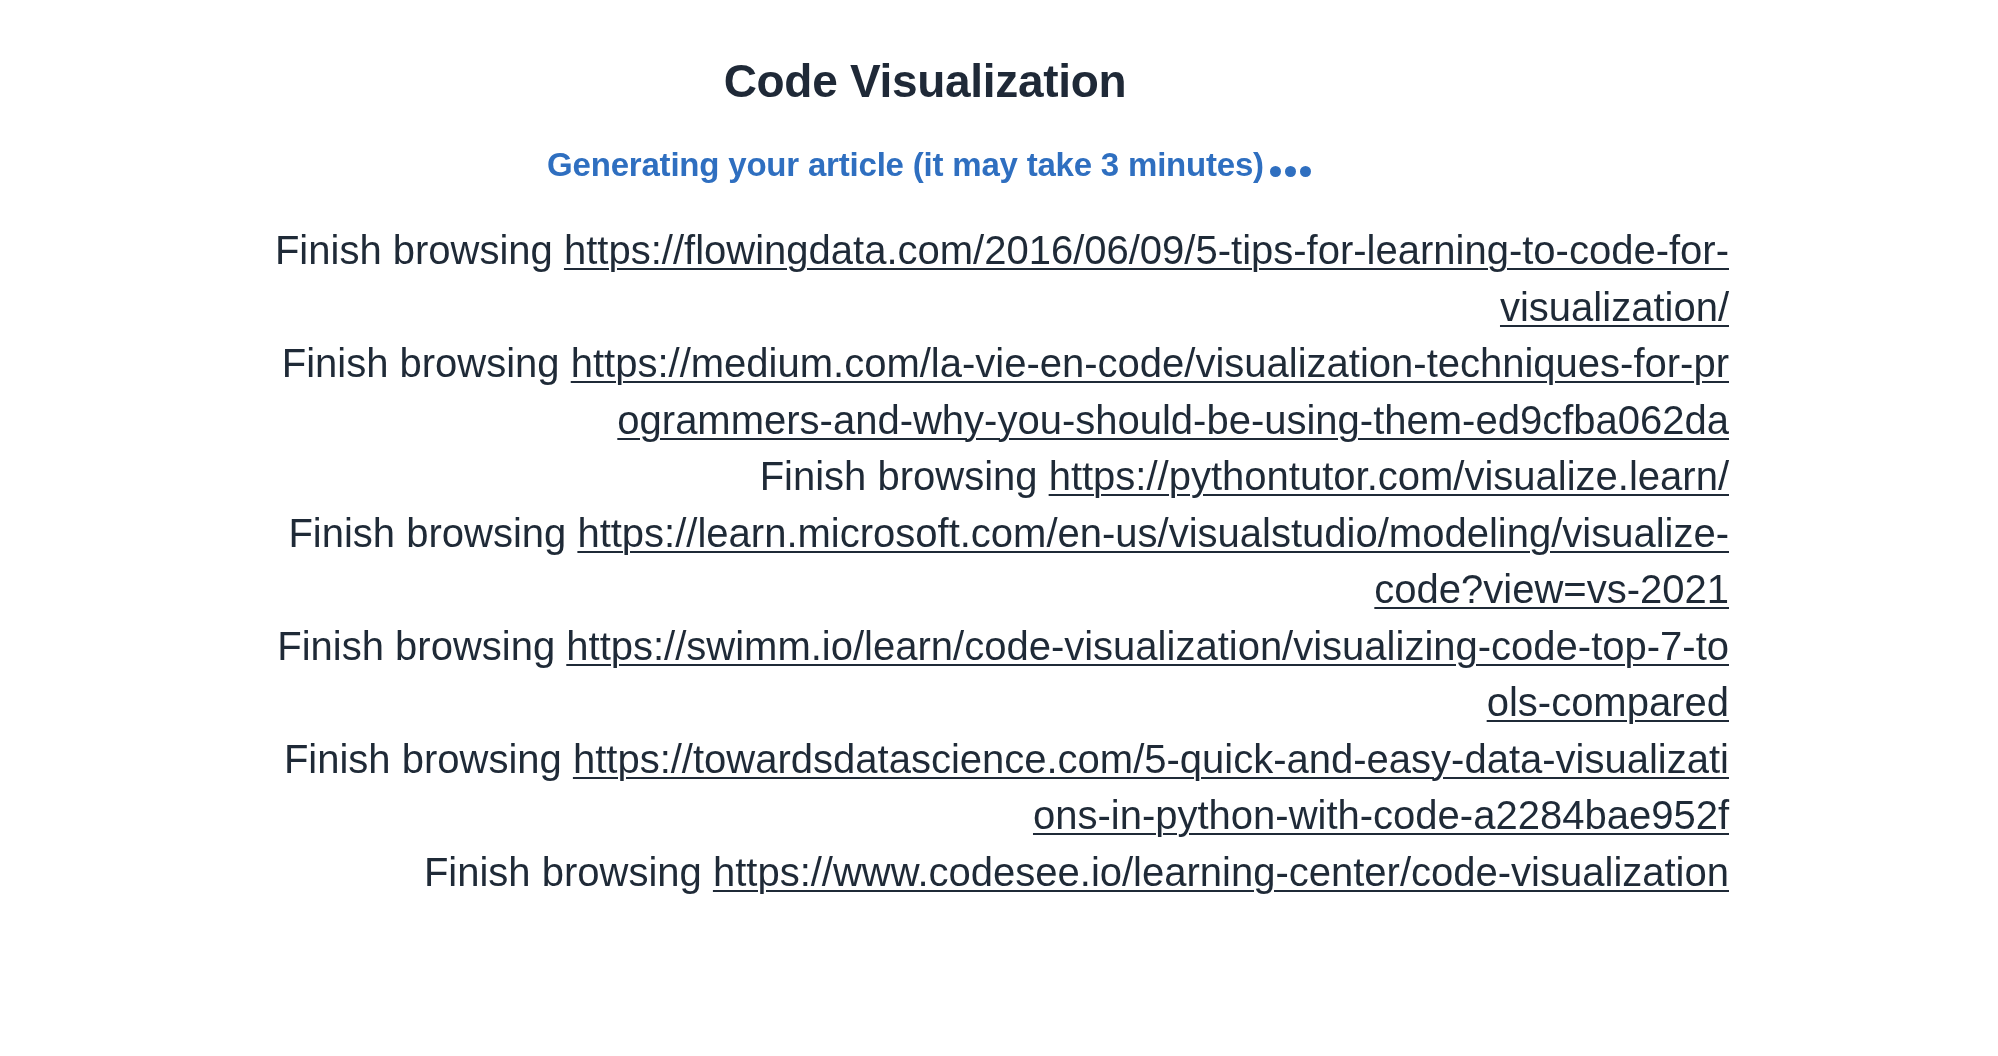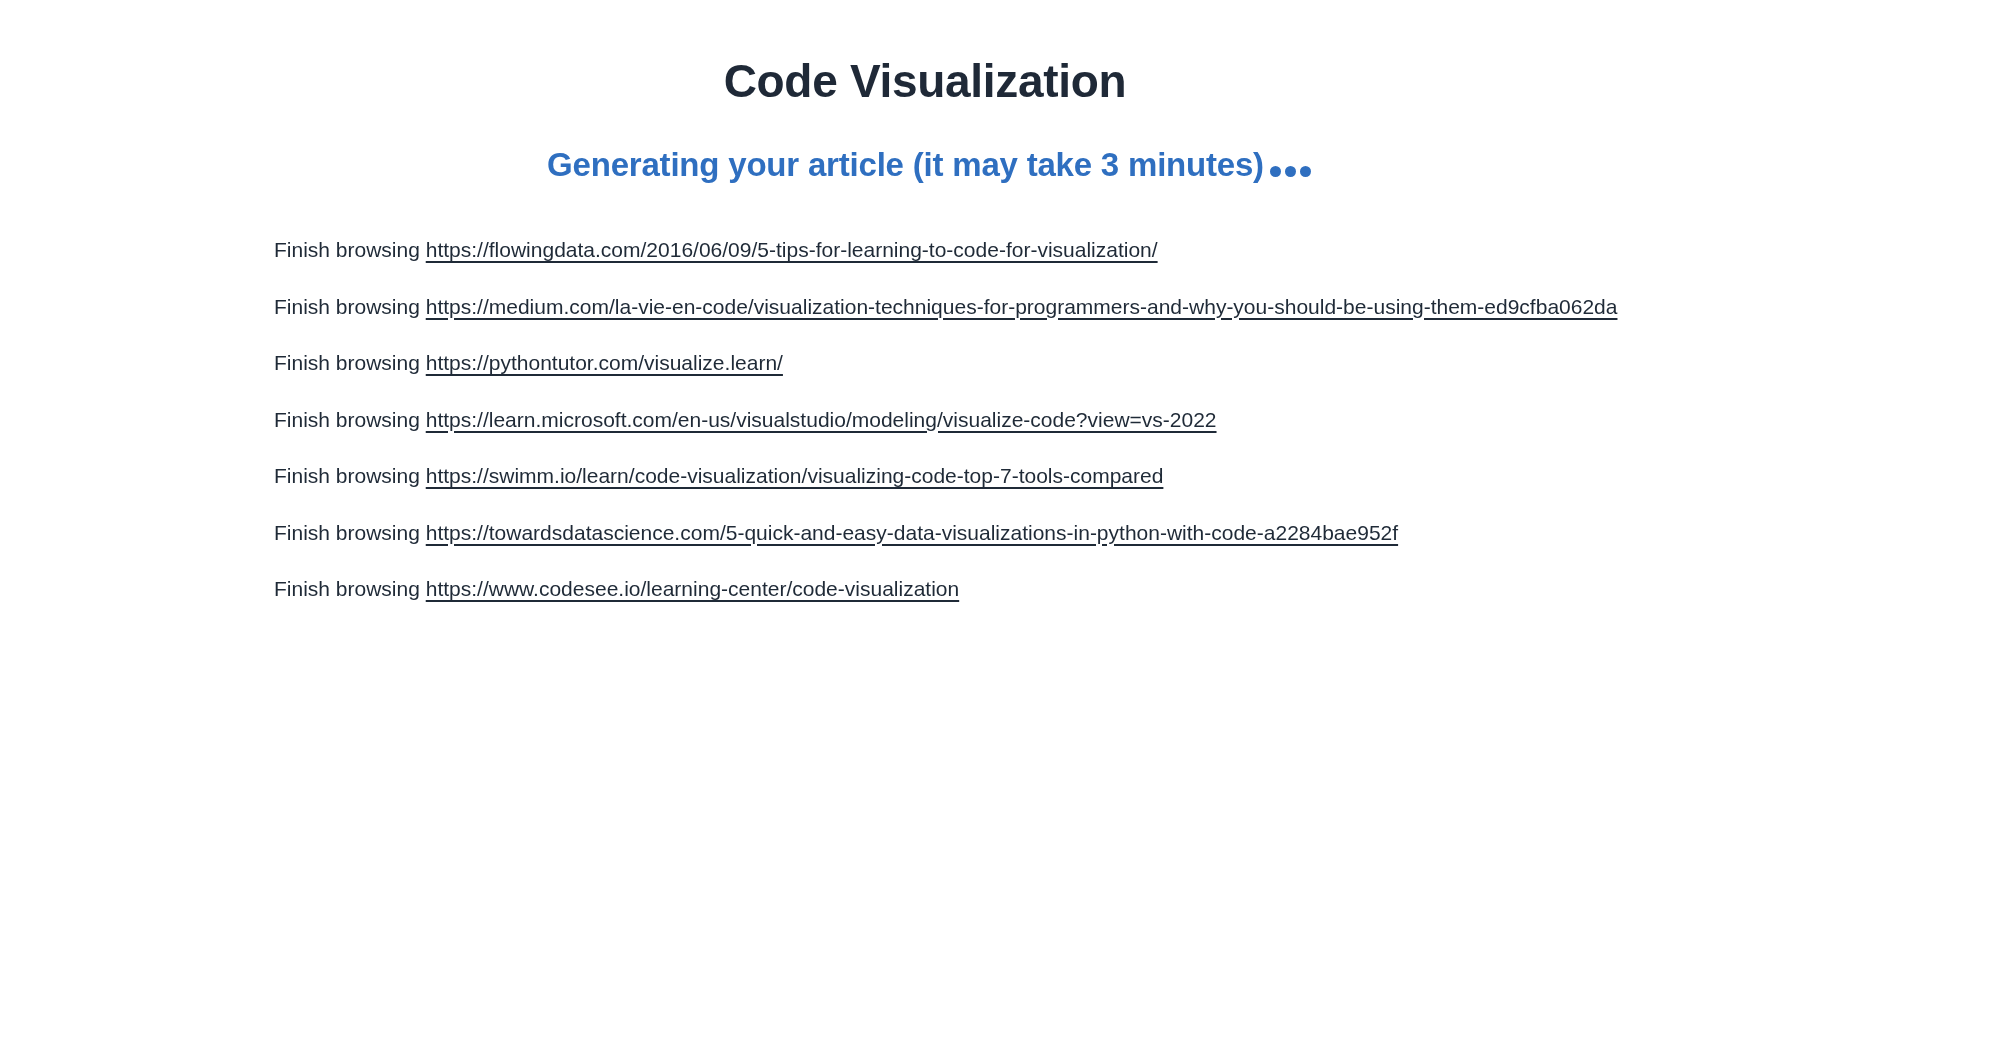--- a/index.html
+++ b/index.html
@@ -63,24 +63,25 @@
     margin: 0;
     padding: 0;
     list-style: none;
     position: absolute;
     left: 274px;
     top: 222px;
     width: 1455px;
   }
   .log-item {
     color: #1f2a37;
-    font-size: 21px;
+    font-size: 40px;
     line-height: 56.5px;
     word-break: break-all;
     overflow-wrap: anywhere;
+    text-align: right;
   }
   .log-prefix {
     color: #1f2a37;
   }
   .log-link {
     color: #1f2a37;
     text-decoration: underline;
     text-decoration-thickness: 2px;
     text-underline-offset: 4px;
     cursor: pointer;
@@ -94,19 +95,19 @@
   <h1 class="page-title">Code Visualization</h1>
 
   <div class="status-row">
     <span class="status-text">Generating your article (it may take 3 minutes)</span><span class="ellipsis-dots"><i></i><i></i><i></i></span>
   </div>
 
   <ul class="log-list">
       <li class="log-item"><span class="log-prefix">Finish browsing </span><a class="log-link">https://flowingdata.com/2016/06/09/5-tips-for-learning-to-code-for-visualization/</a></li>
       <li class="log-item"><span class="log-prefix">Finish browsing </span><a class="log-link">https://medium.com/la-vie-en-code/visualization-techniques-for-programmers-and-why-you-should-be-using-them-ed9cfba062da</a></li>
       <li class="log-item"><span class="log-prefix">Finish browsing </span><a class="log-link">https://pythontutor.com/visualize.learn/</a></li>
-      <li class="log-item"><span class="log-prefix">Finish browsing </span><a class="log-link">https://learn.microsoft.com/en-us/visualstudio/modeling/visualize-code?view=vs-2022</a></li>
+      <li class="log-item"><span class="log-prefix">Finish browsing </span><a class="log-link">https://learn.microsoft.com/en-us/visualstudio/modeling/visualize-code?view=vs-2021</a></li>
       <li class="log-item"><span class="log-prefix">Finish browsing </span><a class="log-link">https://swimm.io/learn/code-visualization/visualizing-code-top-7-tools-compared</a></li>
       <li class="log-item"><span class="log-prefix">Finish browsing </span><a class="log-link">https://towardsdatascience.com/5-quick-and-easy-data-visualizations-in-python-with-code-a2284bae952f</a></li>
       <li class="log-item"><span class="log-prefix">Finish browsing </span><a class="log-link">https://www.codesee.io/learning-center/code-visualization</a></li>
     </ul>
 
 </div>
 
 </body></html>

